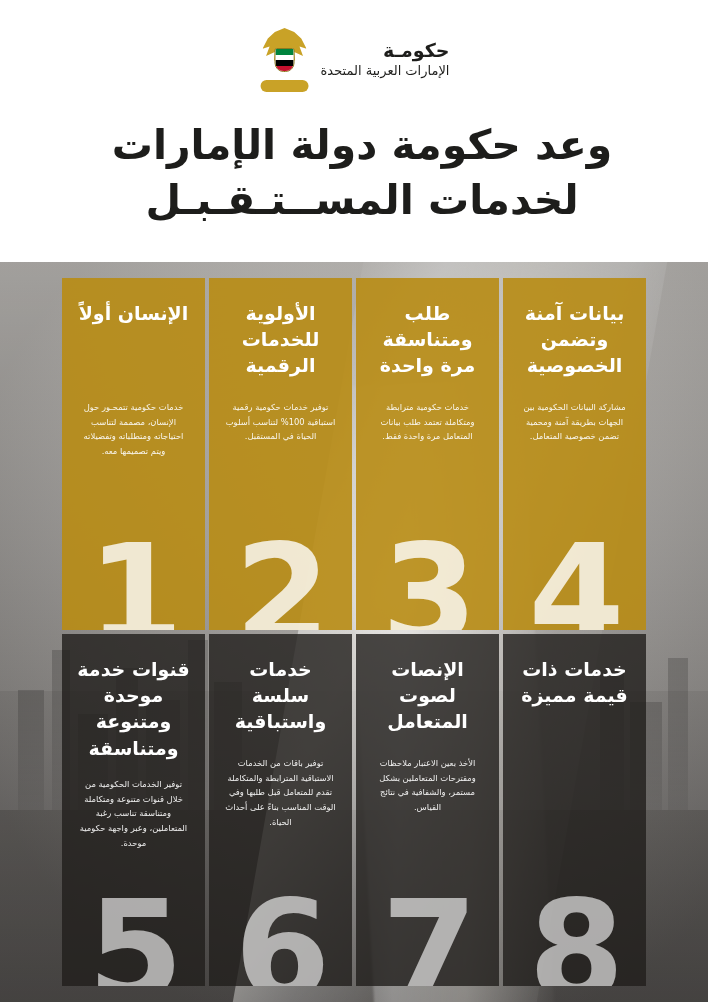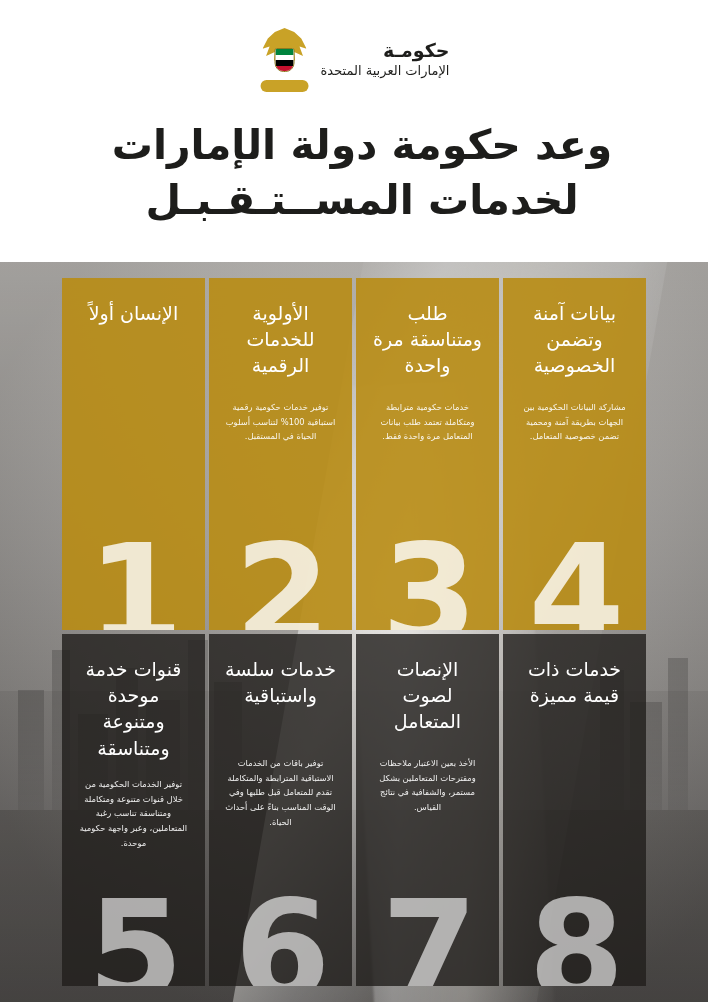--- a/index.html
+++ b/index.html
@@ -154,21 +154,21 @@
     position: relative;
     overflow: hidden;
     padding: 22px 14px 0 14px;
     color: #ffffff;
   }
   .card.gold { background: rgba(184,140,20,0.90); }
   .card.dark { background: rgba(32,30,28,0.80); }
 
   .card-title {
     font-size: 19px;
-    font-weight: normal;
+    font-weight: bold;
     line-height: 1.38;
     text-align: center;
     color: #ffffff;
     min-height: 84px;
   }
   .card-desc {
     margin-top: 16px;
     font-size: 8.4px;
     line-height: 1.75;
     text-align: center;
@@ -285,20 +285,21 @@
     </div>
 
     <div class="card gold">
       <div class="card-title">الأولوية للخدمات الرقمية</div>
       <div class="card-desc">توفير خدمات حكومية رقمية استباقية 100% لتناسب أسلوب الحياة في المستقبل.</div>
       <div class="card-num">2</div>
     </div>
 
     <div class="card gold">
       <div class="card-title">الإنسان أولاً</div>
+      <div class="card-desc">خدمات حكومية تتمحـور حول الإنسان، مصممة لتناسب احتياجاته ومتطلباته وتفضيلاته ويتم تصميمها معه.</div>
       <div class="card-num">1</div>
     </div>
 
     <div class="card dark">
       <div class="card-title">خدمات ذات قيمة مميزة</div>
       <div class="card-num">8</div>
     </div>
 
     <div class="card dark">
       <div class="card-title">الإنصات لصوت المتعامل</div>

